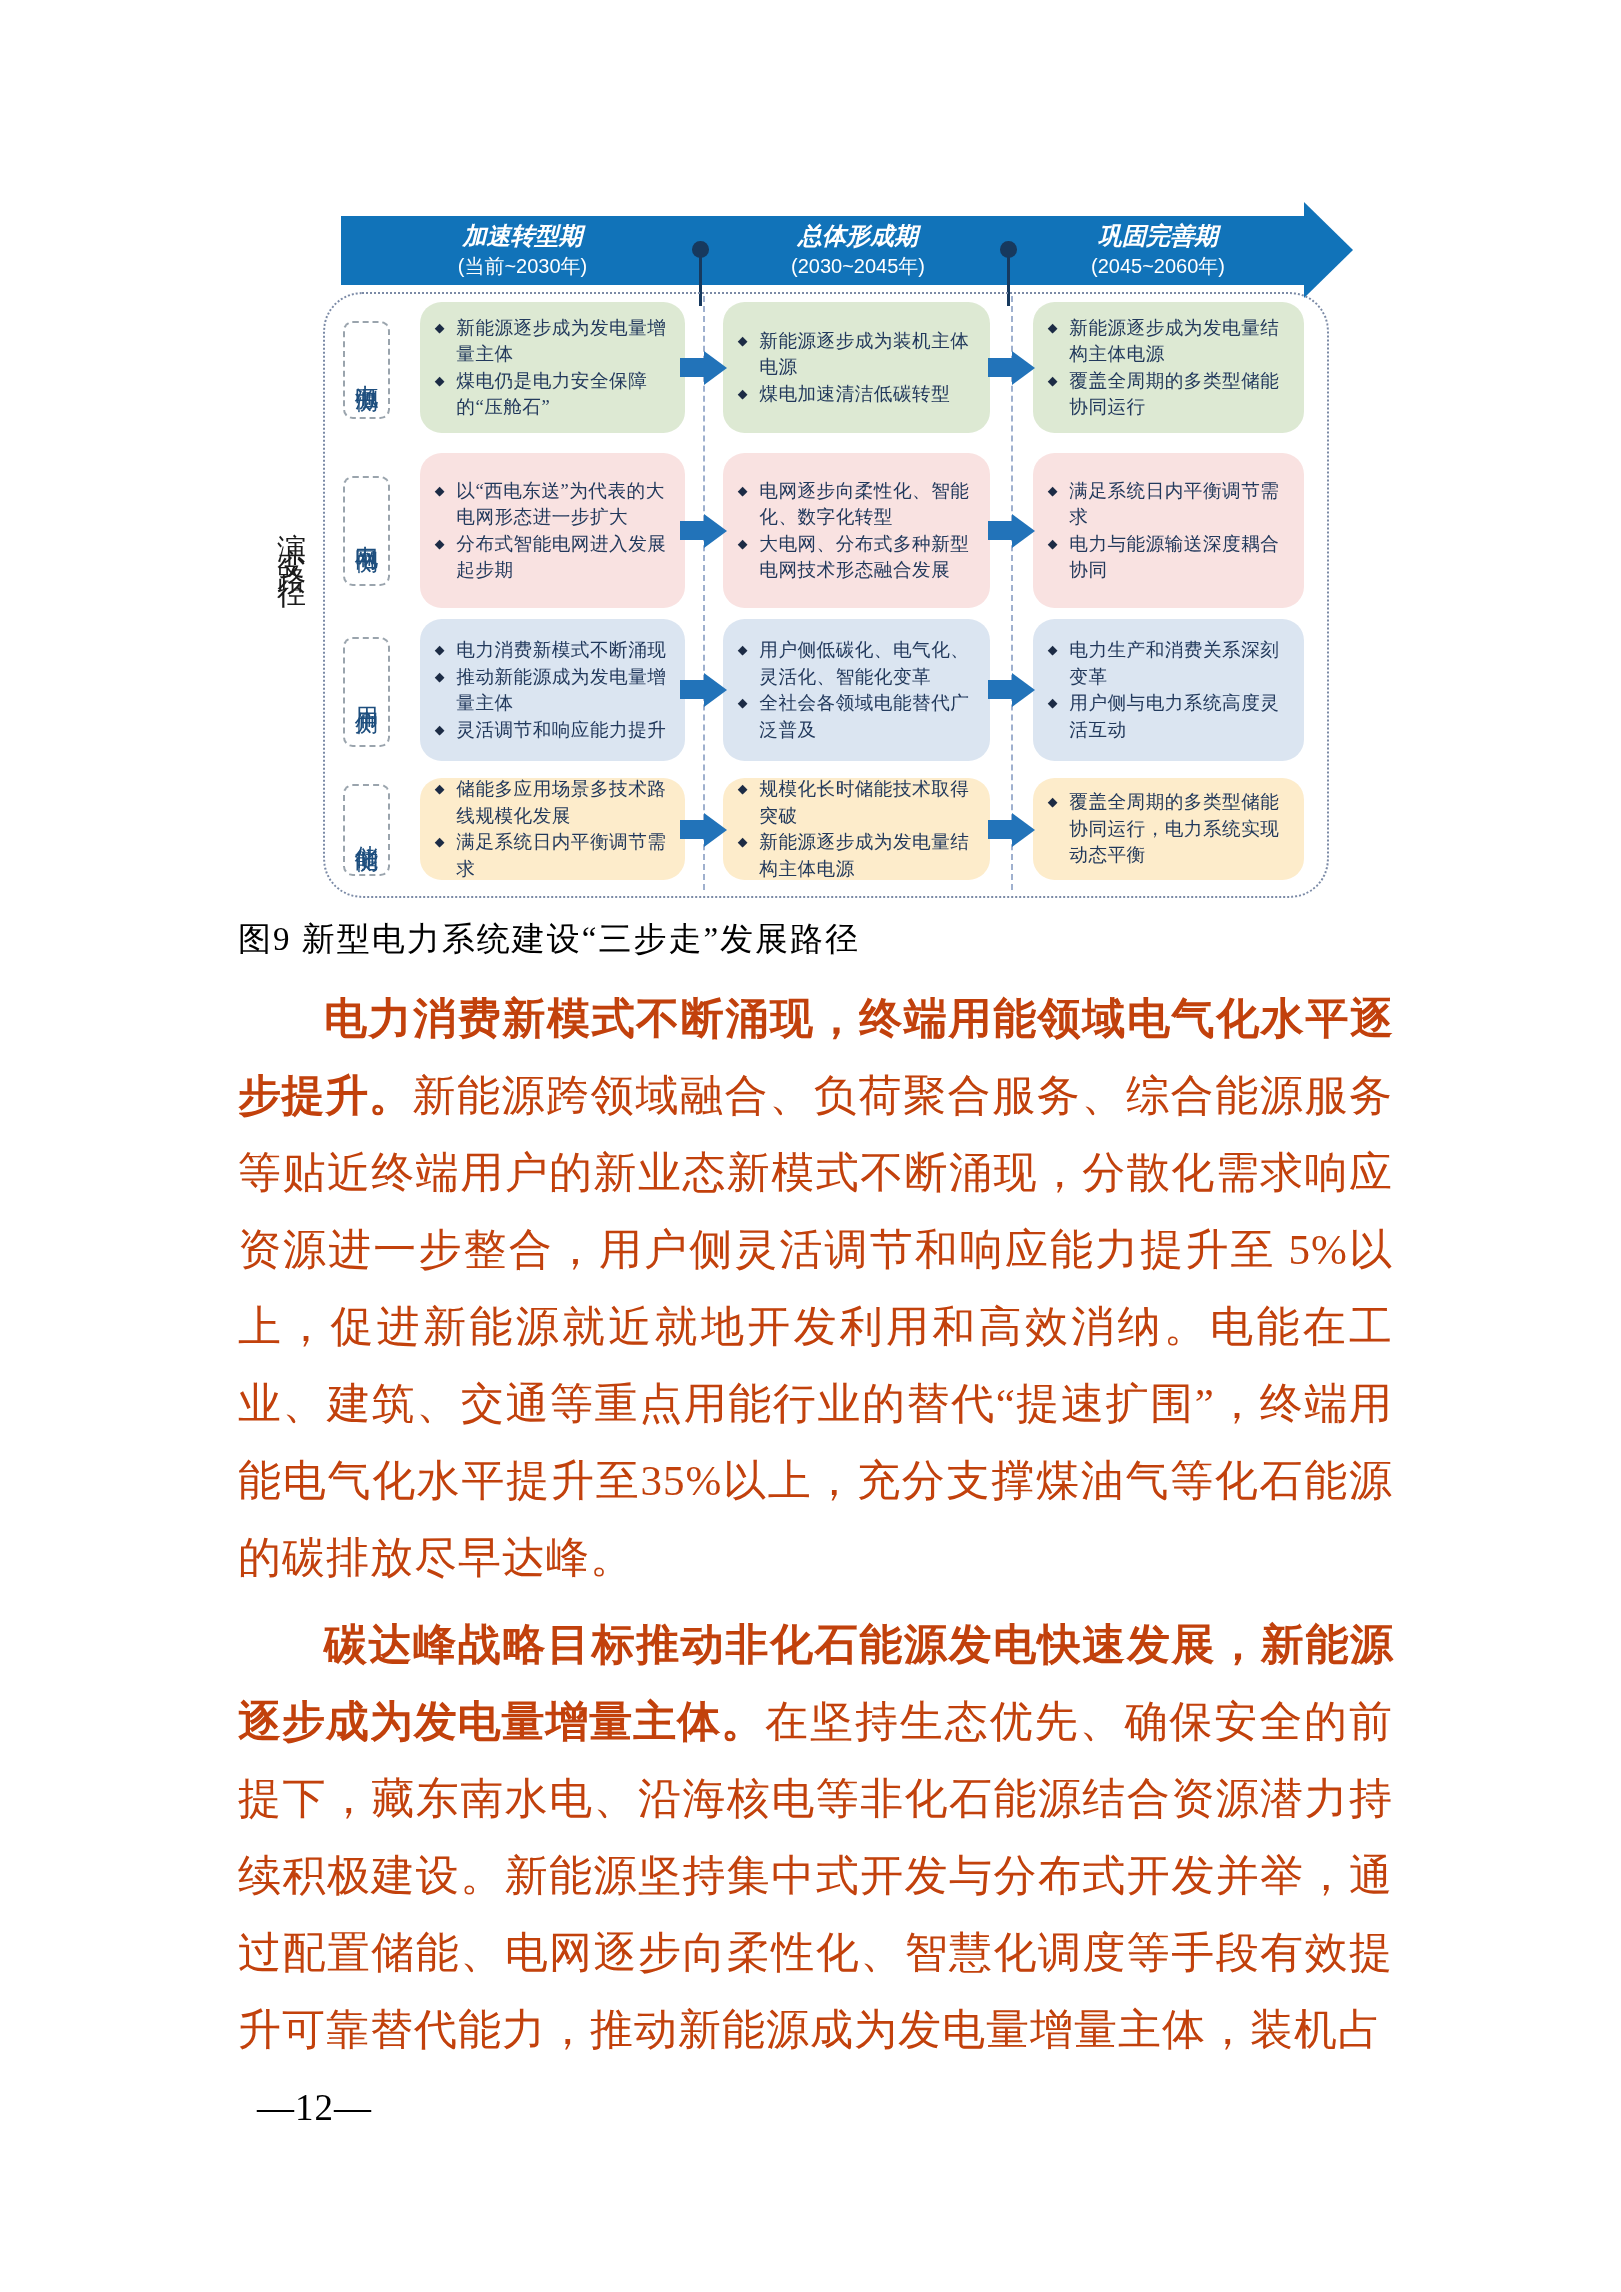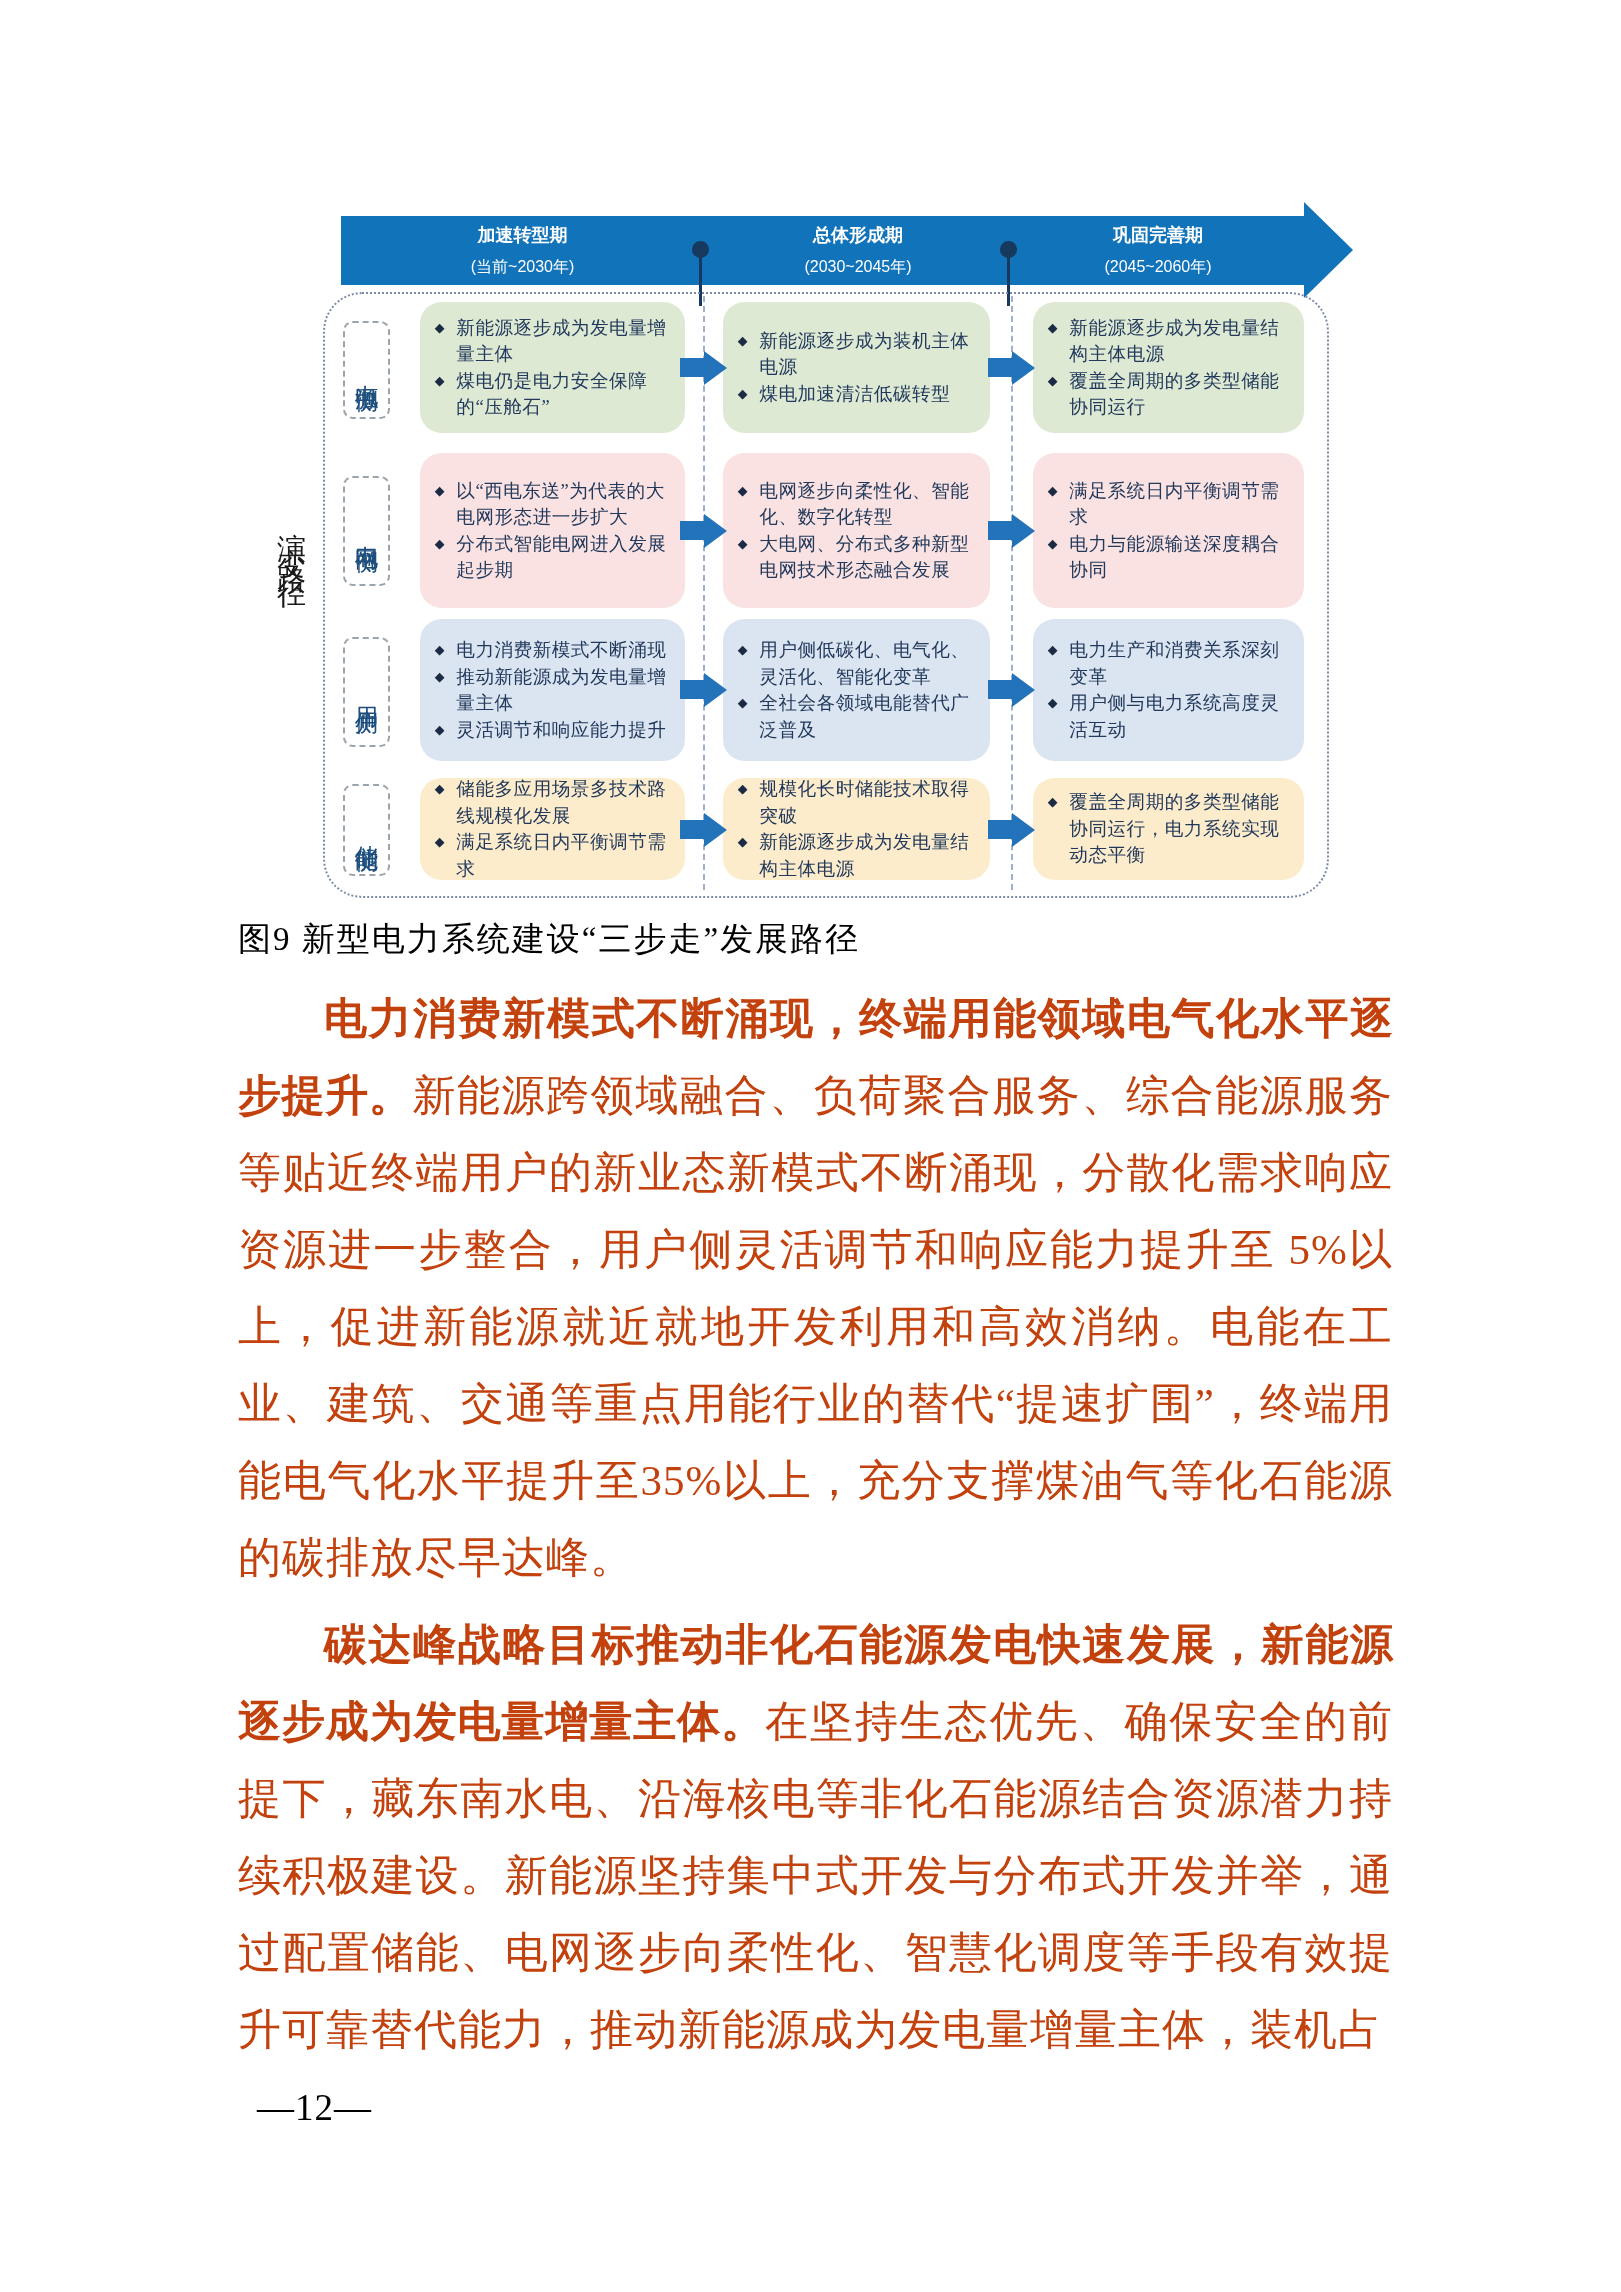--- a/index.html
+++ b/index.html
@@ -3,22 +3,22 @@
 <meta charset="utf-8">
 <style>
   html,body{margin:0;padding:0;background:#ffffff;}
   .page{position:relative;width:1621px;height:2293px;background:#fff;overflow:hidden;
         font-family:"Liberation Serif","DejaVu Serif",serif;margin:0 auto;}
 
   
   .tl-bar{position:absolute;left:341px;top:216px;width:963px;height:69px;background:#1173b9;
           display:flex;color:#fff;font-family:"Liberation Sans","DejaVu Sans",sans-serif;}
   .tl-phase{display:flex;flex-direction:column;align-items:center;justify-content:center;line-height:31px;}
-  .tl-phase .pt{font-size:18px;font-weight:700;}
-  .tl-phase .py{font-size:16px;font-weight:400;text-align:right;}
+  .tl-phase .pt{font-size:24px;font-weight:700;font-style:italic;}
+  .tl-phase .py{font-size:20px;font-weight:400;text-align:right;}
   .p1{width:363px;} .p2{width:308px;} .p3{width:292px;}
   .tl-head{position:absolute;left:1304px;top:202px;width:0;height:0;
            border-left:49px solid #1173b9;border-top:48px solid transparent;border-bottom:48px solid transparent;}
   .tl-dot{position:absolute;width:16.7px;height:16.7px;border-radius:50%;background:#17395e;top:241px;}
   .tl-dotline{position:absolute;width:2.9px;height:57px;background:#17395e;top:249px;}
 
   
   .fig-frame{position:absolute;left:323px;top:292px;width:1002px;height:602px;
              border:2px dotted #7b8aa6;border-radius:39px;}
   .col-div{position:absolute;top:296px;height:594px;width:0;border-left:2px dashed #9fb0ce;}

